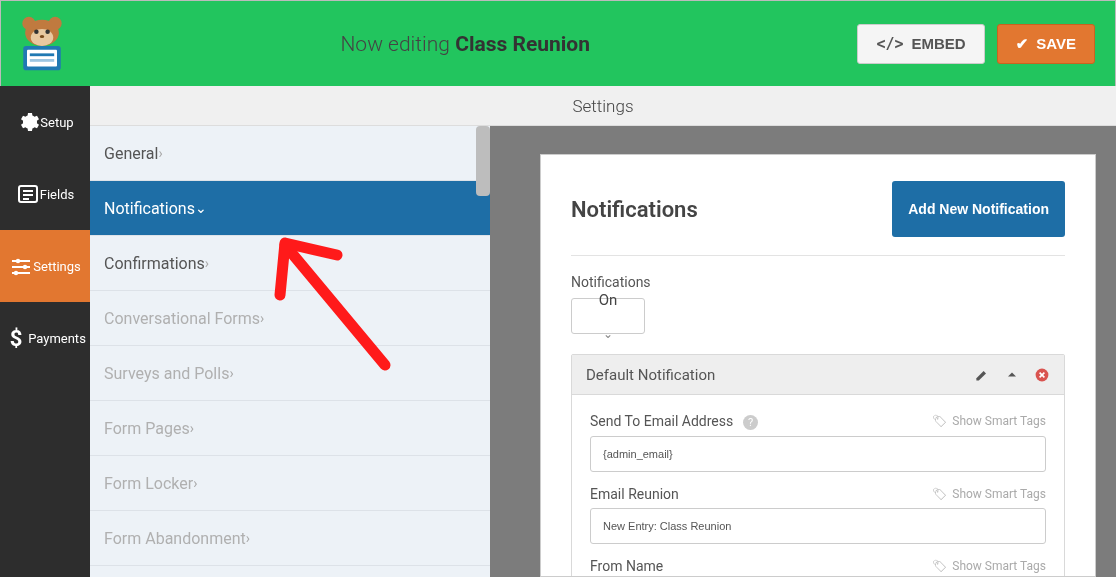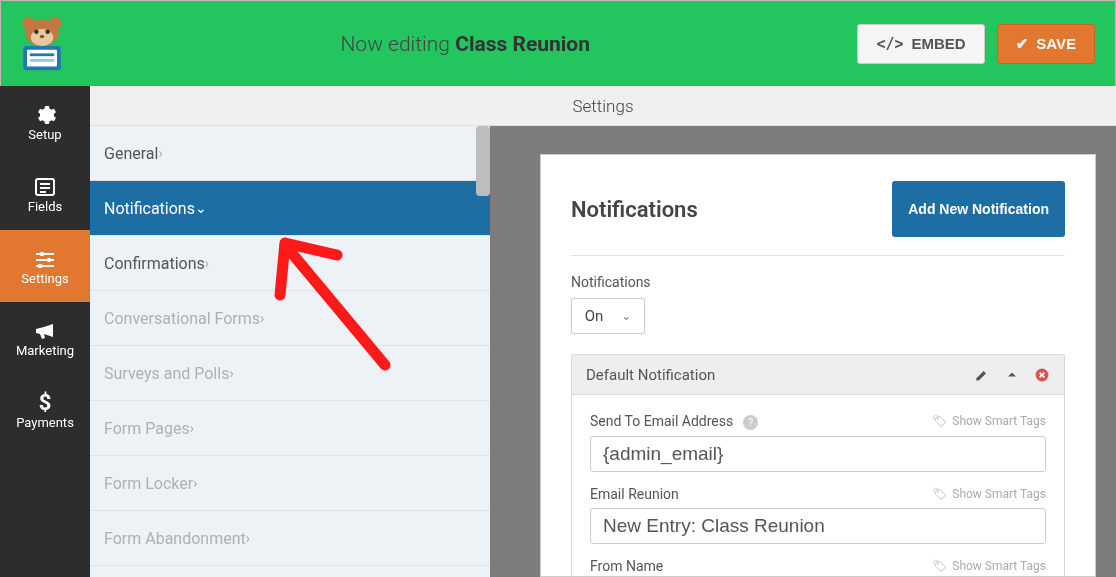--- a/index.html
+++ b/index.html
@@ -10,50 +10,50 @@
   .logo svg { width:60px; height:60px; }
   .title { flex:1; text-align:center; font-size:21px; color:#444; font-weight:300;}
   .title strong { font-weight:700; color:#333;}
   .btn { height:40px; padding:0 18px; border-radius:3px; font-size:15px; font-weight:600; display:inline-flex; align-items:center; gap:8px; cursor:pointer;}
   .btn-embed { background:#f5f5f5; border:1px solid #ccc; color:#555; margin-left:auto;}
   .btn-save  { background:#e27730; border:1px solid #c9631f; color:#fff; margin-left:12px;}
   
   .settings-band { position:absolute; left:90px; top:86px; right:0; height:40px; background:#f0f0f0; border-bottom:1px solid #ddd; display:flex; align-items:center; justify-content:center; font-size:17px; color:#444; font-weight:300}
   
   .rail { position:absolute; left:0; top:86px; bottom:0; width:90px; background:#2d2d2d; display:flex; flex-direction:column;}
-  .rail-item { height:72px; display:flex; flex-direction:column; align-items:center; justify-content:center; color:#fff; font-size:13px; cursor:pointer;}
+  .rail-item { height:72px; display:flex; flex-direction:row; align-items:center; justify-content:center; color:#fff; font-size:13px; cursor:pointer;}
   .rail-item.active { background:#e27730;}
   .rail-item .ico { width:24px; height:24px; display:flex; align-items:center; justify-content:center;}
   
   .col-list { position:absolute; left:90px; top:126px; width:400px; bottom:0; background:#edf2f7;}
   .col-list .scroll { position:absolute; top:0; right:0; width:14px; height:70px; background:#bdbdbd; border-radius:4px;}
   .settings-item { height:55px; border-bottom:1px solid #dde2e8; display:flex; align-items:center; padding:0 14px; font-size:16px; color:#555; cursor:pointer; justify-content:flex-start;}
   .settings-item.muted { color:#b0b0b0;}
   .settings-item.active { background:#1e6ea6; color:#fff;}
   .chev { font-size:14px; color:#aaa;}
   .settings-item.active .chev { color:#fff;}
   
   .panel { position:absolute; left:490px; top:126px; right:0; bottom:0; background:#7c7c7c; padding:28px 20px 0 50px; overflow:hidden;}
   .panel-inner { background:#fff; height:100%; border:1px solid #ccc; padding:26px 30px 0; overflow:hidden;}
   .panel-head { display:flex; align-items:center; justify-content:space-between; padding-bottom:18px; border-bottom:1px solid #e3e3e3;}
   .panel-head h2 { font-size:22px; font-weight:600; color:#444;}
   .btn-add { background:#1e6ea6; color:#fff; border:none; height:56px; padding:0 16px; border-radius:3px; font-weight:600; font-size:14px; cursor:pointer;}
   .label { font-size:14px; color:#555; margin-top:18px; margin-bottom:8px; display:block;}
-  .select-on { border:1px solid #ccc; border-radius:3px; height:36px; width:74px; display:flex; align-items:center; justify-content:center; gap:18px; font-size:15px; cursor:pointer;}
+  .select-on { border:1px solid #ccc; border-radius:3px; height:36px; width:74px; display:flex; align-items:center; justify-content:center; gap:18px; font-size:15px; cursor:pointer;flex-direction:column;}
   .notif-card { margin-top:20px; border:1px solid #d9d9d9; border-radius:2px;}
   .notif-card-head { background:#eee; height:40px; display:flex; align-items:center; padding:14px 14px; font-size:15px; color:#555; border-bottom:1px solid #d9d9d9;}
   .card-actions { margin-left:auto; display:flex; gap:14px; align-items:center;}
   .card-actions .ic { width:16px; height:16px; cursor:pointer;}
   .notif-card-body { padding:16px 18px 0;}
   .field-row { margin-bottom:14px;}
   .field-top { display:flex; align-items:center; justify-content:space-between; margin-bottom:6px;}
   .field-top .flabel { font-size:14px; color:#555;}
   .field-top .help { width:15px; height:15px; background:#ccc; border-radius:50%; display:inline-flex; align-items:center; justify-content:center; color:#fff; font-size:11px; margin-left:6px;}
   .smart { font-size:12px; color:#aaa; display:inline-flex; align-items:center; gap:5px; cursor:pointer;}
-  .input { width:100%; height:36px; border:1px solid #ccc; border-radius:3px; padding:0 12px; font-size:19px; color:#555;}
+  .input { width:100%; height:36px; border:1px solid #ccc; border-radius:3px; padding:0 12px; font-size:11px; color:#555;}
   
   .arrow { position:absolute; left:255px; top:215px; width:150px; height:160px; pointer-events:none; z-index:50;}
 </style>
 </head>
 <body>
 
 <div class="topbar">
   <div class="logo">
     <svg viewBox="0 0 64 64">
       <circle cx="18" cy="10" r="7" fill="#c07a3f"></circle>
@@ -114,28 +114,20 @@
           <circle cx="9" cy="7" r="2.2"></circle>
           <line x1="3" y1="13" x2="21" y2="13" stroke="#fff" stroke-width="2"></line>
           <circle cx="16" cy="13" r="2.2"></circle>
           <line x1="3" y1="19" x2="21" y2="19" stroke="#fff" stroke-width="2"></line>
           <circle cx="7" cy="19" r="2.2"></circle>
         </svg>
       </span>
     <span>Settings</span>
   </div>
   <div class="rail-item">
-    <span class="ico">
-        <svg viewBox="0 0 24 24" fill="#fff">
-          <path d="M3 10v4l4 1 2 5 3-1-1-4 9 3V5l-9 3-8 2z"></path>
-        </svg>
-      </span>
-    <span>Marketing</span>
-  </div>
-  <div class="rail-item">
     <span class="ico" style="font-size:22px;font-weight:700">$</span>
     <span>Payments</span>
   </div>
 </div>
 
 <div class="col-list">
   <div class="settings-item">
     <span>General</span>
     <span class="chev">›</span>
   </div>

